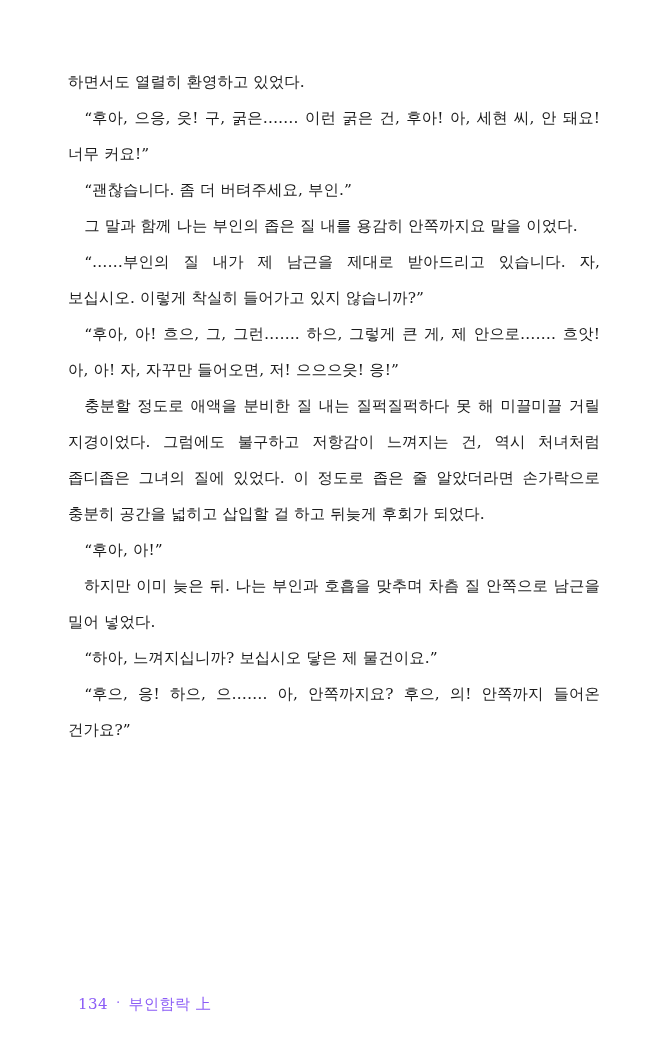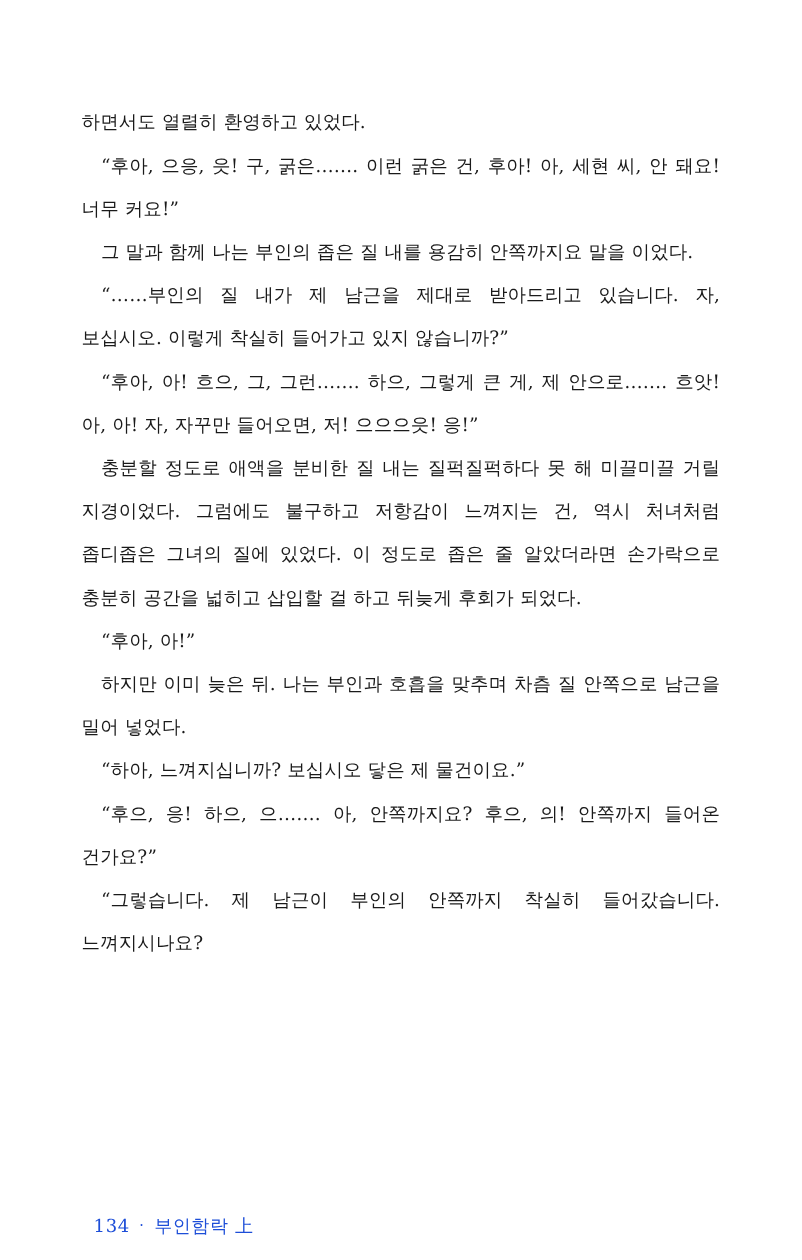--- a/index.html
+++ b/index.html
@@ -12,70 +12,70 @@
     background: #ffffff;
     font-family: "DejaVu Serif", "Liberation Serif", serif;
     color: #1a1a1a;
     overflow: hidden;
   }
   .page {
     position: relative;
     width: 668px;
     height: 1050px;
     box-sizing: border-box;
-    padding: 84px 68px 0 68px;
+    padding: 64px 68px 0 68px;
   }
   .body-text {
     font-size: 15.4px;
     line-height: 36px;
     text-align: justify;
     text-justify: inter-character;
     letter-spacing: 0.1px;
     word-break: keep-all;
   }
   .para {
     margin: 0;
     text-indent: 0;
   }
   .para.indent {
     text-indent: 1.05em;
   }
   .footer {
     position: absolute;
     left: 78px;
-    bottom: 18px;
+    bottom: 36px;
     font-size: 15px;
     letter-spacing: 0.5px;
-    color: #1d4ed8;
+    color: #8b5cf6;
   }
   .footer .sep {
     margin: 0 8px;
     font-size: 12px;
     vertical-align: 2px;
   }
   .footer .pagenum {
     margin-right: 0;
   }
 </style>
 </head>
 <body>
 
 <div class="page">
 
   <div class="body-text">
     <p class="para">하면서도 열렬히 환영하고 있었다.</p>
     <p class="para indent">“후아, 으응, 읏! 구, 굵은……. 이런 굵은 건, 후아! 아, 세현 씨, 안 돼요! 너무 커요!”</p>
+    <p class="para indent">“괜찮습니다. 좀 더 버텨주세요, 부인.”</p>
     <p class="para indent">그 말과 함께 나는 부인의 좁은 질 내를 용감히 안쪽까지요 말을 이었다.</p>
     <p class="para indent">“……부인의 질 내가 제 남근을 제대로 받아드리고 있습니다. 자, 보십시오. 이렇게 착실히 들어가고 있지 않습니까?”</p>
     <p class="para indent">“후아, 아! 흐으, 그, 그런……. 하으, 그렇게 큰 게, 제 안으로……. 흐앗! 아, 아! 자, 자꾸만 들어오면, 저! 으으으읏! 응!”</p>
     <p class="para indent">충분할 정도로 애액을 분비한 질 내는 질퍽질퍽하다 못 해 미끌미끌 거릴 지경이었다. 그럼에도 불구하고 저항감이 느껴지는 건, 역시 처녀처럼 좁디좁은 그녀의 질에 있었다. 이 정도로 좁은 줄 알았더라면 손가락으로 충분히 공간을 넓히고 삽입할 걸 하고 뒤늦게 후회가 되었다.</p>
     <p class="para indent">“후아, 아!”</p>
     <p class="para indent">하지만 이미 늦은 뒤. 나는 부인과 호흡을 맞추며 차츰 질 안쪽으로 남근을 밀어 넣었다.</p>
     <p class="para indent">“하아, 느껴지십니까? 보십시오 닿은 제 물건이요.”</p>
     <p class="para indent">“후으, 응! 하으, 으……. 아, 안쪽까지요? 후으, 의! 안쪽까지 들어온 건가요?”</p>
-    <p class="para indent">“그렇습니다. 제 남근이 부인의 안쪽까지 착실히 들어갔습니다. 느껴지시나요?</p>
   </div>
 
   <div class="footer">
     <span class="pagenum">134</span><span class="sep">·</span><span>부인함락 上</span>
   </div>
 
 </div>
 
 </body></html>

